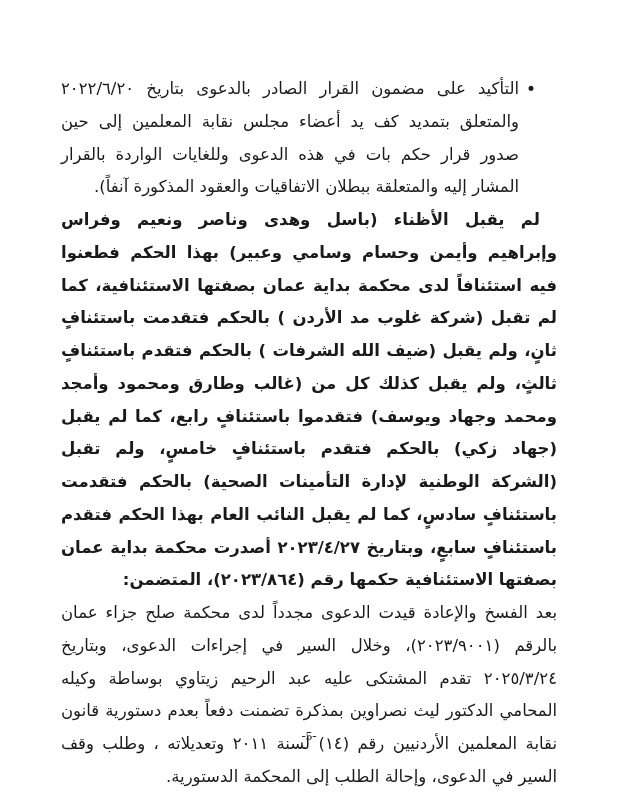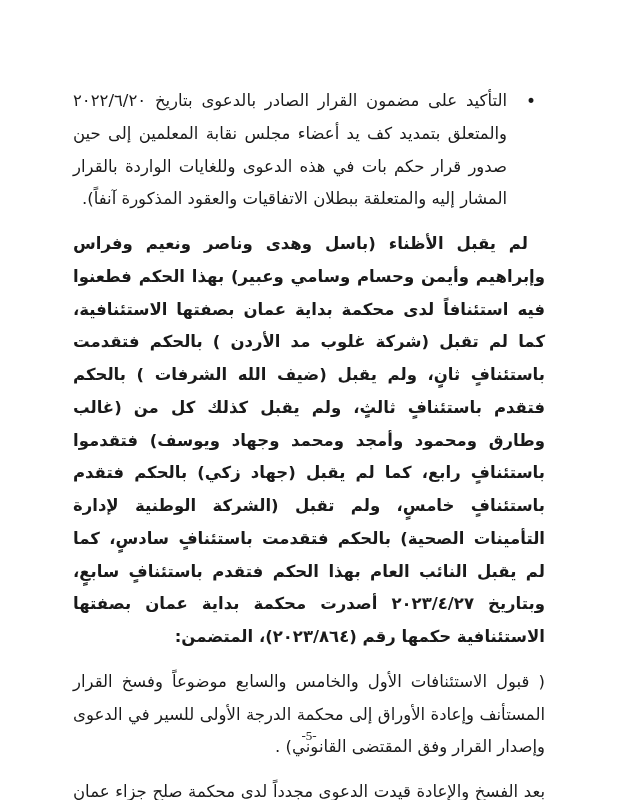--- a/index.html
+++ b/index.html
@@ -21,21 +21,21 @@
     top: 73px;
     right: 61px;
     left: 61px;
     direction: rtl;
     font-size: 16.5px;
     line-height: 32.75px;
     text-align: justify;
     text-justify: inter-word;
   }
   .para {
-    margin: 12px;
+    margin: 0;
     padding: 0;
     text-align: justify;
   }
   .bullet-item {
     position: relative;
     padding-right: 38px;
   }
   .bullet-marker {
     position: absolute;
     top: 0;
@@ -65,20 +65,19 @@
 <div class="page">
   <div class="content">
 
     <div class="bullet-item">
       <span class="bullet-marker">•</span>
       <p class="para">التأكيد على مضمون القرار الصادر بالدعوى بتاريخ ٢٠٢٢/٦/٢٠ والمتعلق بتمديد كف يد أعضاء مجلس نقابة المعلمين إلى حين صدور قرار حكم بات في هذه الدعوى وللغايات الواردة بالقرار المشار إليه والمتعلقة ببطلان الاتفاقيات والعقود المذكورة آنفاً).</p>
     </div>
 
     <p class="para indent-first">لم يقبل الأظناء (باسل وهدى وناصر ونعيم وفراس وإبراهيم وأيمن وحسام وسامي وعبير) بهذا الحكم فطعنوا فيه استئنافاً لدى محكمة بداية عمان بصفتها الاستئنافية، كما لم تقبل (شركة غلوب مد الأردن ) بالحكم فتقدمت باستئنافٍ ثانٍ، ولم يقبل (ضيف الله الشرفات ) بالحكم فتقدم باستئنافٍ ثالثٍ، ولم يقبل كذلك كل من (غالب وطارق ومحمود وأمجد ومحمد وجهاد ويوسف) فتقدموا باستئنافٍ رابع، كما لم يقبل (جهاد زكي) بالحكم فتقدم باستئنافٍ خامسٍ، ولم تقبل (الشركة الوطنية لإدارة التأمينات الصحية) بالحكم فتقدمت باستئنافٍ سادسٍ، كما لم يقبل النائب العام بهذا الحكم فتقدم باستئنافٍ سابعٍ، وبتاريخ ٢٠٢٣/٤/٢٧ أصدرت محكمة بداية عمان بصفتها الاستئنافية حكمها رقم (٢٠٢٣/٨٦٤)، المتضمن:</p>
 
-    <p class="para">( قبول الاستئنافات الأول والخامس والسابع موضوعاً وفسخ القرار المستأنف وإعادة الأوراق إلى محكمة الدرجة الأولى للسير في الدعوى وإصدار القرار وفق المقتضى القانوني) .</p>
 
     <p class="para">بعد الفسخ والإعادة قيدت الدعوى مجدداً لدى محكمة صلح جزاء عمان بالرقم (٢٠٢٣/٩٠٠١)، وخلال السير في إجراءات الدعوى، وبتاريخ ٢٠٢٥/٣/٢٤ تقدم المشتكى عليه عبد الرحيم زيتاوي بوساطة وكيله المحامي الدكتور ليث نصراوين بمذكرة تضمنت دفعاً بعدم دستورية قانون نقابة المعلمين الأردنيين رقم (١٤) لسنة ٢٠١١ وتعديلاته ، وطلب وقف السير في الدعوى، وإحالة الطلب إلى المحكمة الدستورية.</p>
 
   </div>
 
   <div class="page-number">-5-</div>
 </div>
 
 </body></html>

